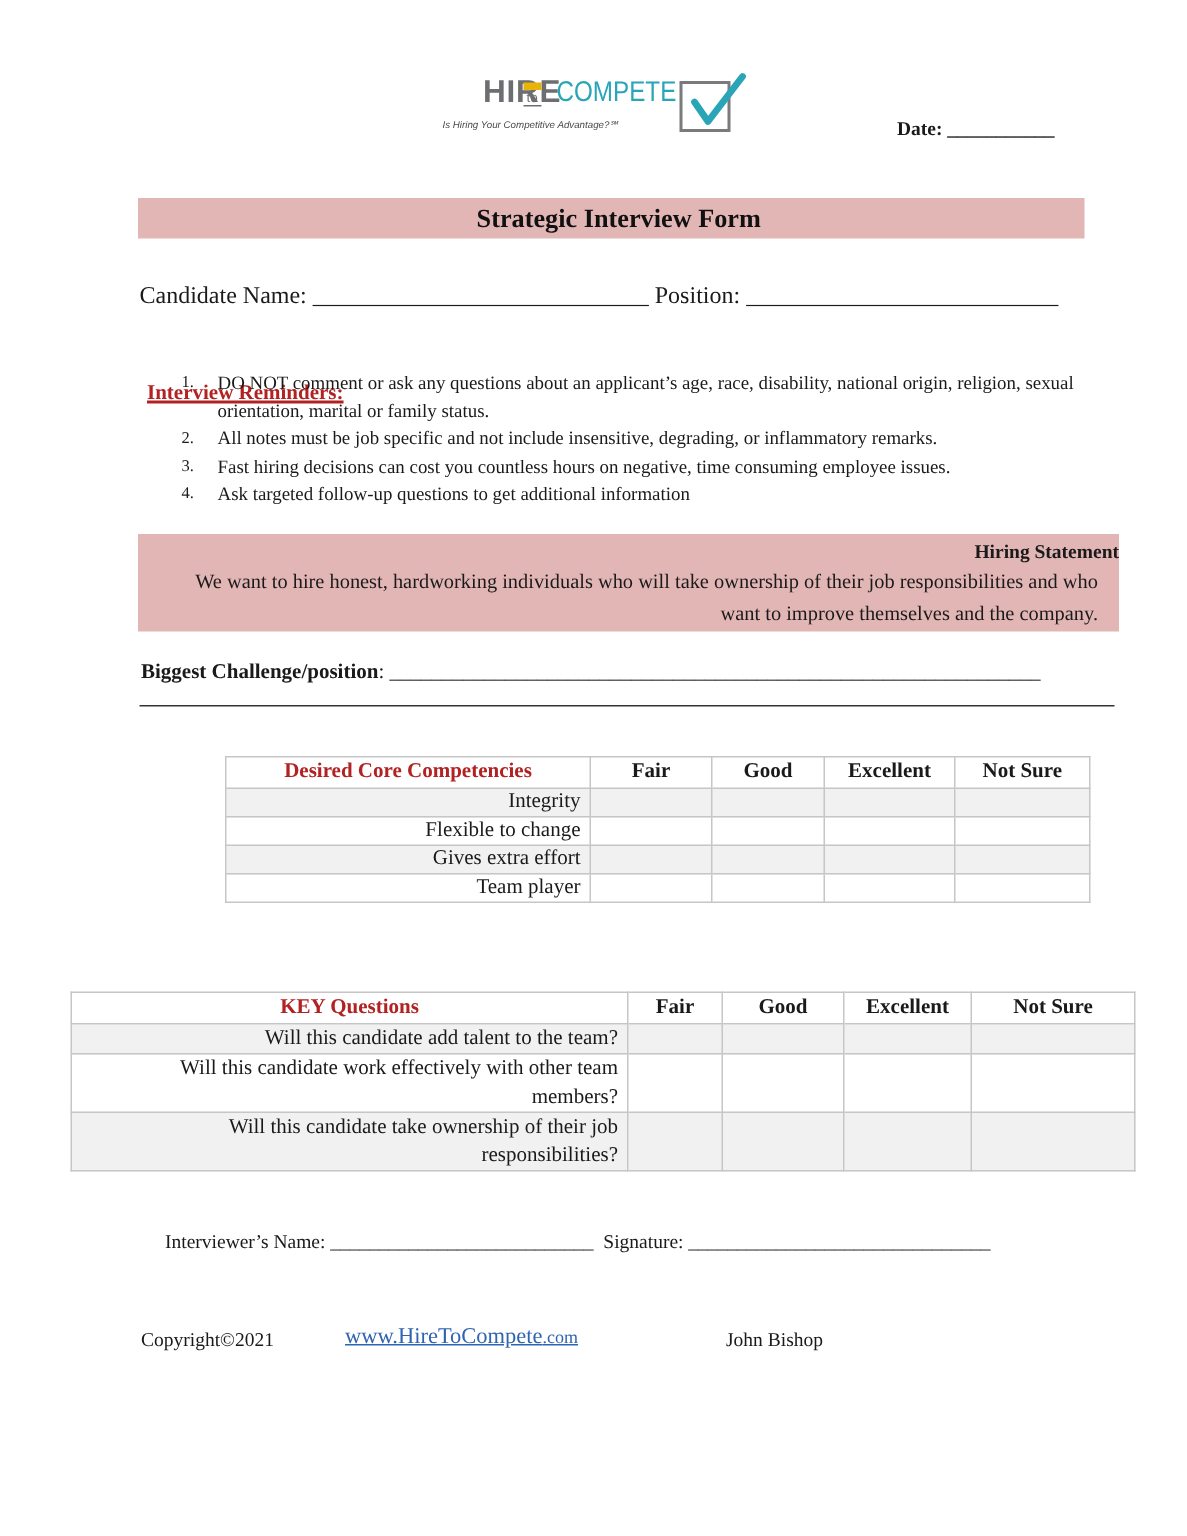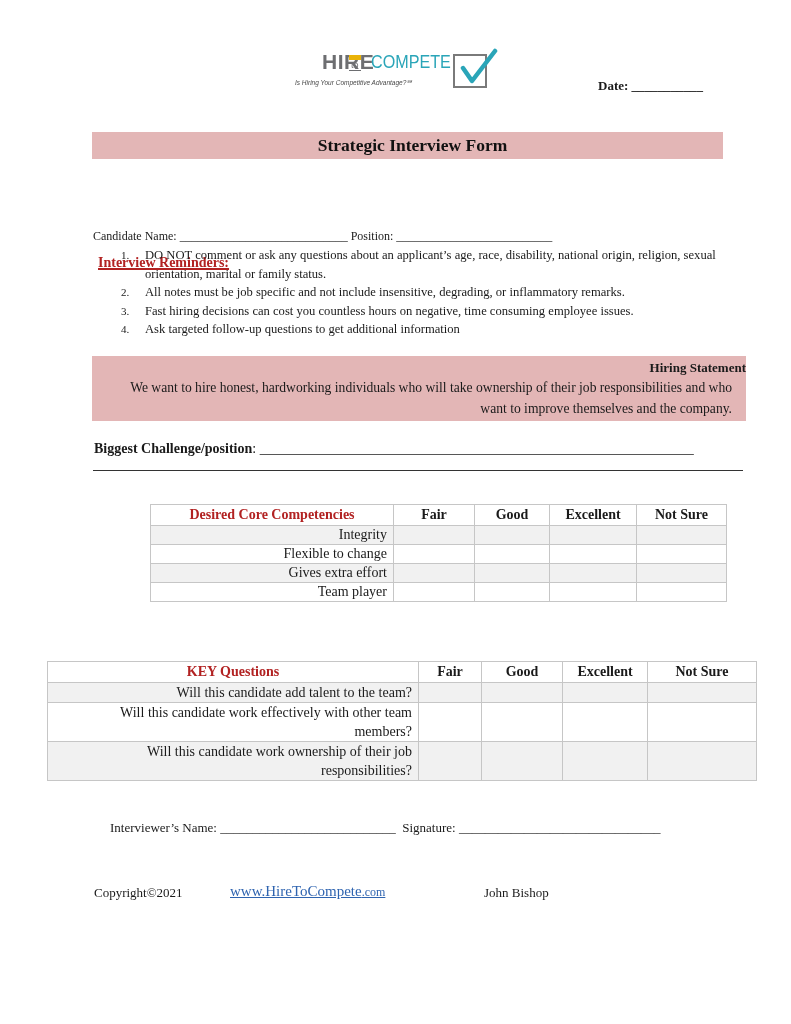--- a/index.html
+++ b/index.html
@@ -17,21 +17,21 @@
     .logo-compete { position: absolute; left: 76px; top: 3px; font-family: "Liberation Sans", sans-serif; font-size: 19px; color: #2aa5b8; letter-spacing: 0px; transform: scaleX(0.85); transform-origin: left; }
     .logo-tag { position: absolute; left: 0; top: 30px; font-family: "Liberation Sans", sans-serif; font-size: 6.5px; color: #4a4a4a; font-style: italic; white-space: nowrap; }
     .logo-box { position: absolute; left: 158px; top: 6px; width: 34px; height: 34px; border: 2px solid #7a7a7a; box-sizing: border-box; }
     .logo-check { position: absolute; left: 160px; top: 0px; width: 44px; height: 40px; }
 
     #date-label { left: 598px; top: 78px; font-family: "Liberation Serif", serif; font-size: 13px; font-weight: bold; white-space: nowrap; }
 
     #title-bar { left: 92px; top: 132px; width: 631px; height: 27px; background: #e3b6b6; text-align: center; }
     #title-bar span { font-family: "Liberation Serif", serif; font-weight: bold; font-size: 17.5px; line-height: 27px; color: #111; margin-left: 10px; }
 
-    .fieldline { font-family: "Liberation Serif", serif; font-size: 12px; white-space: nowrap; margin-top: 40px; }
+    .fieldline { font-family: "Liberation Serif", serif; font-size: 16px; white-space: nowrap; }
     #candidate-line { left: 93px; top: 189px; }
 
     #reminders-title { left: 98px; top: 227px; font-family: "Liberation Serif", serif; font-size: 14px; font-weight: bold; color: #b22222; text-decoration: underline; text-decoration-thickness: 1.5px; margin-top: 28px; }
     #reminders-list { left: 116px; top: 246px; width: 650px; margin: 0; padding: 0; list-style: none; }
     #reminders-list li { position: relative; font-family: "Liberation Serif", serif; font-size: 12.6px; line-height: 18.5px; padding-left: 29px; }
     #reminders-list li .num { position: absolute; left: 5px; top: 0; font-size: 11px; }
 
     #hiring-box { left: 92px; top: 356px; width: 654px; height: 65px; background: #e3b6b6; text-align: right; }
     #hiring-title { font-family: "Liberation Serif", serif; font-weight: bold; font-size: 13px; line-height: 19px; padding-top: 2px; }
     #hiring-text { font-family: "Liberation Serif", serif; font-size: 13.6px; line-height: 21px; padding: 0 14px; }
@@ -164,21 +164,21 @@
         <td></td>
   </tr>
   <tr>
     <td class="label" style="height:38px; padding-left:36px">Will this candidate work effectively with other team members?</td>
     <td></td>
         <td></td>
         <td></td>
         <td></td>
   </tr>
   <tr class="shade">
-    <td class="label" style="height:38px; padding-left:36px">Will this candidate work ownership of their job responsibilities?</td>
+    <td class="label" style="height:38px; padding-left:36px">Will this candidate take ownership of their job responsibilities?</td>
     <td></td>
         <td></td>
         <td></td>
         <td></td>
   </tr>
 </tbody>
   </table>
 
 <div id="interviewer-line" class="abs">
   <span>Interviewer’s Name:</span>

